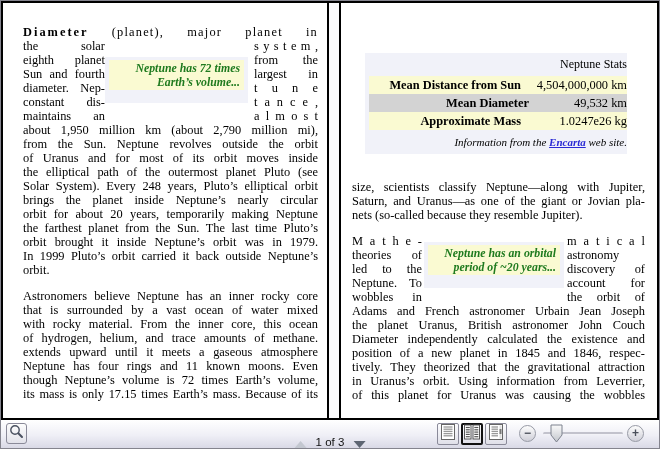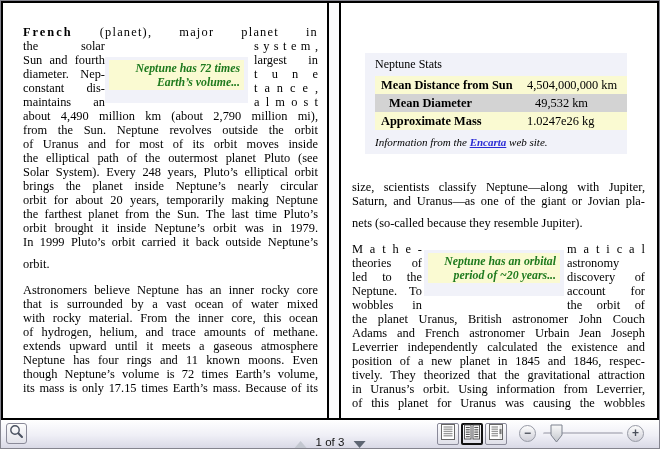--- a/index.html
+++ b/index.html
@@ -11,43 +11,43 @@
   
   .pages { position:absolute; left:0; top:0; right:0; bottom:28px; border:2px solid #000; display:flex; background:#fff; }
   .page  { background:#fff; overflow:hidden; color:#000; }
   .page.lp { width:326px; border-right:2px solid #000; padding:22px 9px 0 20px; }
   .pgap  { width:10px; background:#fbfbfd; }
   .page.rp { flex:1; border-left:2px solid #000; padding:22px 12px 0 11px; }
 
   .coltext { font-size:12.4px; line-height:14px; }
 
   .tl { height:14px; overflow:hidden; text-align:justify; text-align-last:justify; }
-  .endleft .tl:last-child { text-align-last:left;margin-top:8px; }
+  .endleft .tl:last-child { text-align-last:left; }
   .pgbreak { height:12px; }
 
   .line1 { height:14px; overflow:hidden; text-align:justify; text-align-last:justify; letter-spacing:1.2px; }
   .line1 .hbold { font-weight:bold; letter-spacing:2px; }
 
   
   .wrap { position:relative; }
   .wrow { display:flex; height:14px; overflow:hidden; }
   .wl,.wr { overflow:hidden; text-align:justify; text-align-last:justify; height:14px; }
   .lp .wl { width:82px; } .lp .wsp { width:149px; } .lp .wr { flex:1; }
   .rp .wl { width:70px; } .rp .wsp { width:145px; } .rp .wr { flex:1; }
 
   .quote { position:absolute; background:#f1f2f9; padding:3px 4px 12px 4px;text-align:right; }
   .lp .quote { left:82px; top:18px; width:143px; height:46px; }
   .rp .quote { left:72px; top:8px;  width:140px; height:46px; }
   .qp { background:#fafad2; color:#1e7a1e; font-style:italic; font-weight:600;
         font-size:11.8px; line-height:14px; padding:1px 4px; min-height:30px; }
 
   
-  .stats { margin:28px 0 26px 13px; width:262px; background:#f1f2f9; padding:3px 0 5px 0; }
+  .stats { margin:28px 0 26px 13px; width:262px; background:#f1f2f9; padding:3px 0 5px 0;text-align:right; }
   .stitle { margin:1px 0 5px 10px; font-size:12px; }
-  .srow { display:flex; height:18px; line-height:18px; margin-left:10px; font-size:12.4px; }
+  .srow { display:flex; height:18px; line-height:18px; margin-left:4px; font-size:12.4px; }
   .srow:nth-child(odd) { background:#fafad2; }
   .srow:nth-child(2) { background:#d3d3d3;padding-left:8px; }
   .slabel { width:152px; font-weight:bold; padding-left:6px; white-space:nowrap; overflow:hidden; }
   .svalue { flex:1; white-space:nowrap; overflow:hidden; }
   .scaption { font-style:italic; font-size:11px; margin:5px 0 0 10px; }
   .scaption a { color:#2a2ad4; font-weight:bold; text-decoration:underline; cursor:pointer; }
 
   
   .toolbar { position:absolute; left:0; right:0; bottom:0; height:28px;
              background:linear-gradient(180deg,#ffffff 0%,#efeff6 55%,#d9d9e6 100%);
@@ -83,31 +83,36 @@
 </style>
 </head>
 <body>
 
 <div class="window">
 
   <div class="pages">
 
     <div class="page lp coltext">
       <div class="line1">
-        <span class="hbold">French</span><span> (planet), major planet in</span>
+        <span class="hbold">Diameter</span><span> (planet), major planet in</span>
       </div>
       <div class="wrap">
         <div>
 
         <div class="wrow">
             <div class="wl">the solar</div>
             <div class="wsp"></div>
             <div class="wr">s y s t e m ,</div>
           </div>
             <div class="wrow">
+            <div class="wl">eighth planet</div>
+            <div class="wsp"></div>
+            <div class="wr">from the</div>
+          </div>
+            <div class="wrow">
             <div class="wl">Sun and fourth</div>
             <div class="wsp"></div>
             <div class="wr">largest in</div>
           </div>
             <div class="wrow">
             <div class="wl">diameter. Nep-</div>
             <div class="wsp"></div>
             <div class="wr">t u n e</div>
           </div>
             <div class="wrow">
@@ -120,21 +125,21 @@
             <div class="wsp"></div>
             <div class="wr">a l m o s t</div>
           </div>
           </div>
         <div class="quote">
           <div class="qp">Neptune has 72 times Earth’s volume...</div>
         </div>
       </div>
       <div class="para endleft">
 
-      <div class="tl">about 4,490 million km (about 2,790 million mi),</div>
+      <div class="tl">about 1,950 million km (about 2,790 million mi),</div>
           <div class="tl">from the Sun. Neptune revolves outside the orbit</div>
           <div class="tl">of Uranus and for most of its orbit moves inside</div>
           <div class="tl">the elliptical path of the outermost planet Pluto (see</div>
           <div class="tl">Solar System). Every 248 years, Pluto’s elliptical orbit</div>
           <div class="tl">brings the planet inside Neptune’s nearly circular</div>
           <div class="tl">orbit for about 20 years, temporarily making Neptune</div>
           <div class="tl">the farthest planet from the Sun. The last time Pluto’s</div>
           <div class="tl">orbit brought it inside Neptune’s orbit was in 1979.</div>
           <div class="tl">In 1999 Pluto’s orbit carried it back outside Neptune’s</div>
           <div class="tl">orbit.</div>
@@ -212,23 +217,23 @@
             <div class="wsp"></div>
             <div class="wr">the orbit of</div>
           </div>
           </div>
         <div class="quote">
           <div class="qp">Neptune has an orbital period of ~20 years...</div>
         </div>
       </div>
       <div class="para">
 
-      <div class="tl">the planet Uranus, British astronomer John Couch</div>
-          <div class="tl">Adams and French astronomer Urbain Jean Joseph</div>
-          <div class="tl">Leverrier independently calculated the existence and</div>
+      <div class="tl">Adams and French astronomer Urbain Jean Joseph</div>
+          <div class="tl">the planet Uranus, British astronomer John Couch</div>
+          <div class="tl">Diameter independently calculated the existence and</div>
           <div class="tl">position of a new planet in 1845 and 1846, respec-</div>
           <div class="tl">tively. They theorized that the gravitational attraction</div>
           <div class="tl">in Uranus’s orbit. Using information from Leverrier,</div>
           <div class="tl">of this planet for Uranus was causing the wobbles</div>
         </div>
     </div>
   </div>
 
   <div class="toolbar">
 

